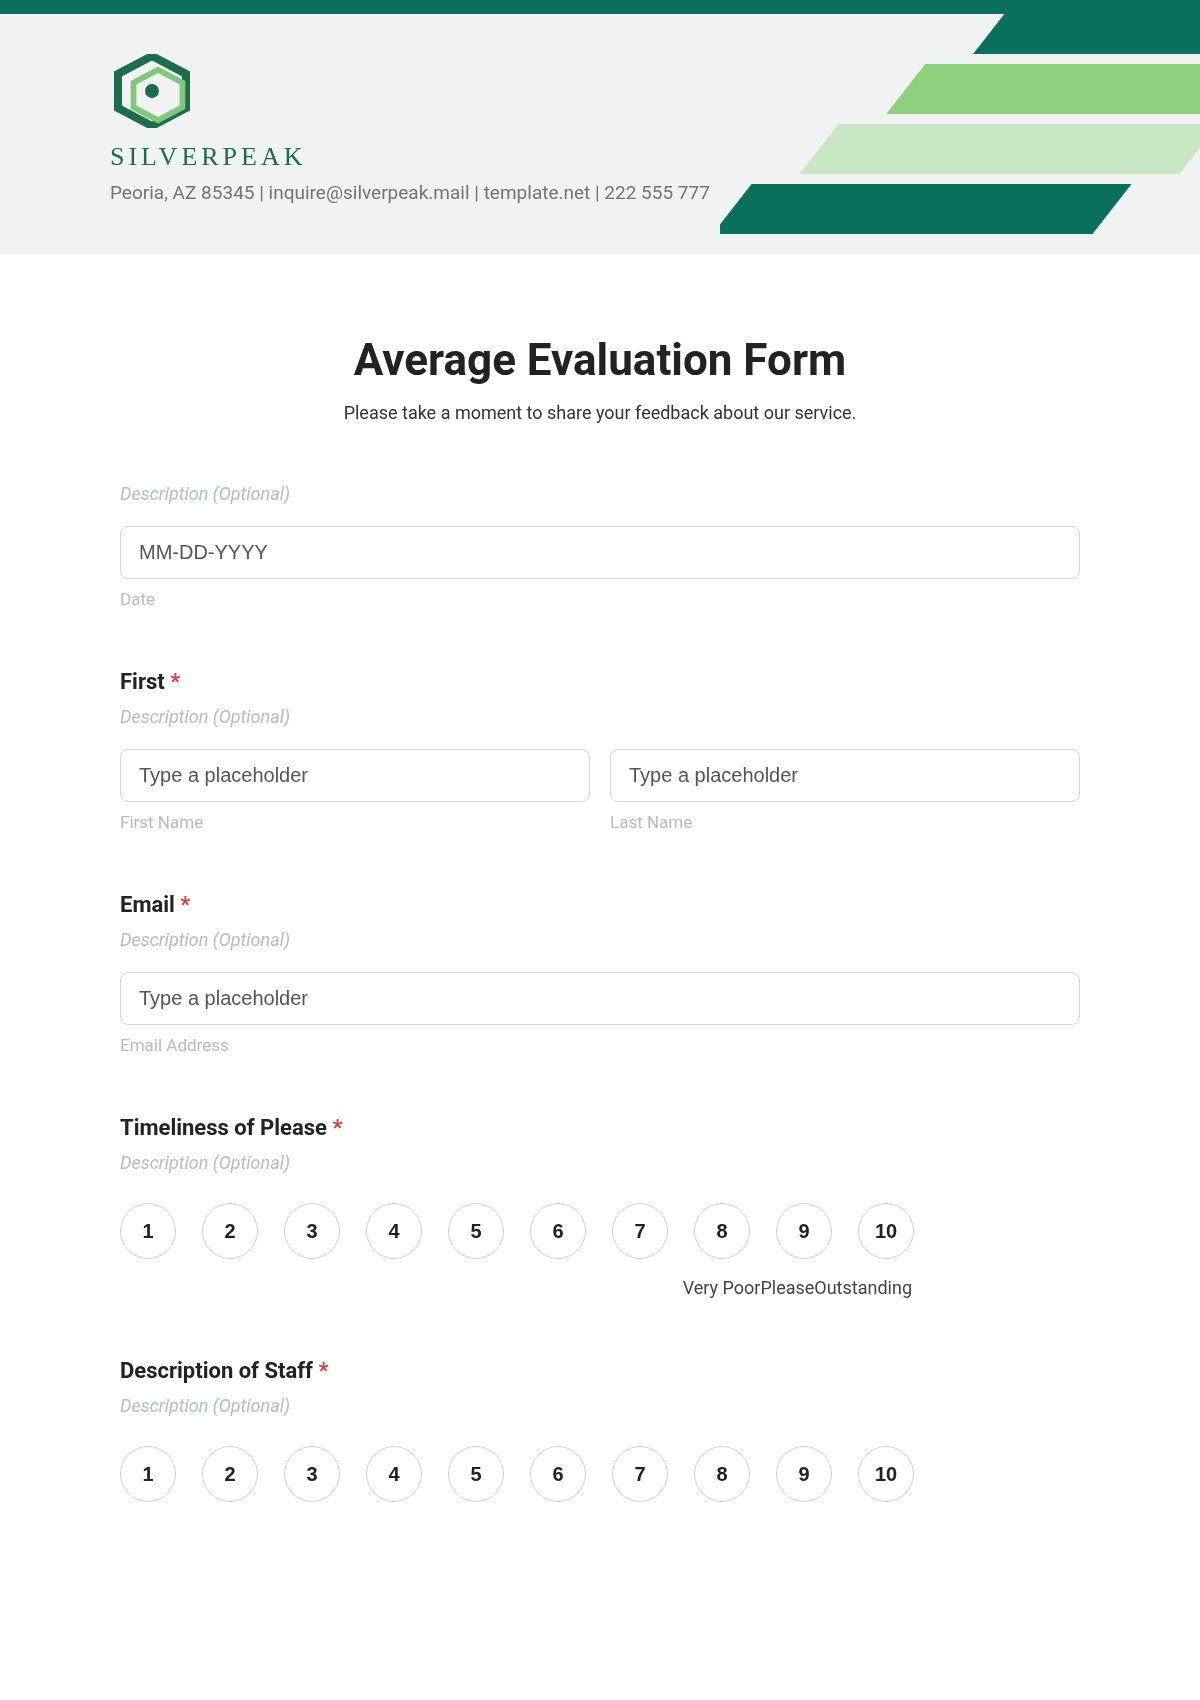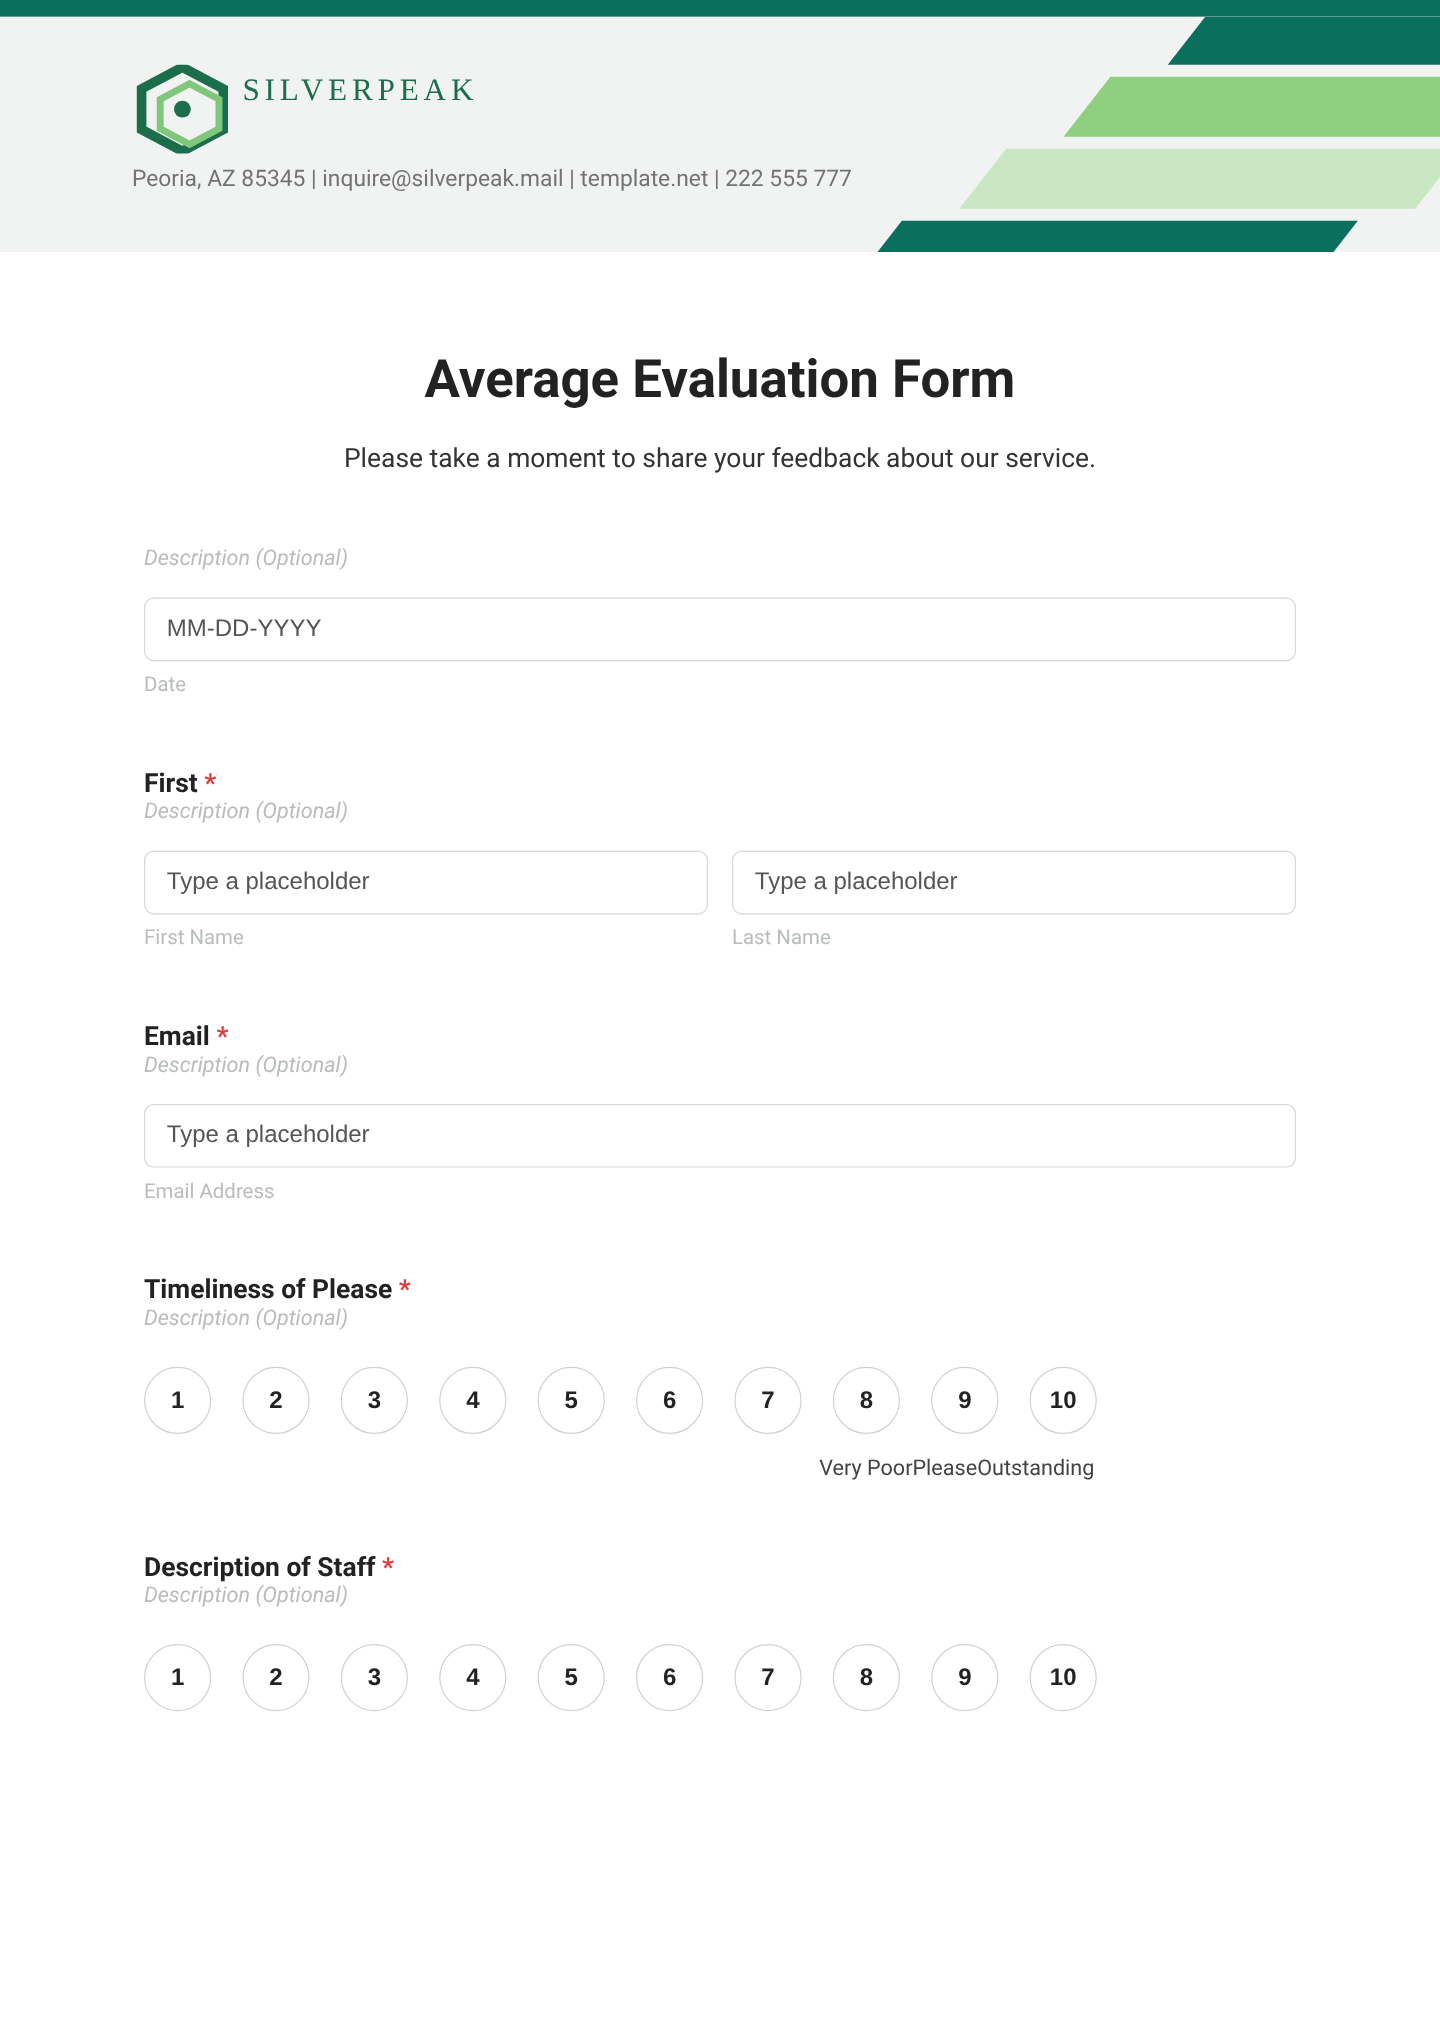--- a/index.html
+++ b/index.html
@@ -13,21 +13,21 @@
     height: 14px;
     background: #0b6f5e;
     width: 100%;
   }
   .header {
     background: #f1f3f2;
     position: relative;
     padding: 40px 110px 50px 110px;
     overflow: hidden;
   }
-  .logo-block { display:flex; flex-direction:row; gap:8px; }
+  .logo-block { display:flex; flex-direction:column; gap:8px; }
   .brand {
     font-family: Georgia, "Times New Roman", serif;
     letter-spacing: 4px;
     font-size: 26px;
     color: #1b6d4c;
     margin-top: 6px;
   }
   .contact-line {
     margin-top: 9px;
     color: #737373;
@@ -45,38 +45,38 @@
     padding: 80px 120px 40px 120px;
   }
   .title {
     text-align: center;
     font-size: 44px;
     font-weight: 700;
     color: #222;
   }
   .subtitle {
     text-align: center;
-    font-size: 22px;
+    font-size: 18px;
     color: #333;
-    margin-top: 28px;
+    margin-top: 16px;
   }
   .field {
     margin-top: 60px;
   }
   .field-label {
     font-size: 22px;
     font-weight: 700;
     color: #222;
   }
   .req { color: #e23b3b; font-weight:700; }
   .field-desc {
     font-size: 18px;
     color: #b8bcbb;
     font-style: italic;
-    margin-top: 0;
+    margin-top: 12px;
   }
   .input {
     width: 100%;
     border: 1px solid #d6d8d7;
     border-radius: 8px;
     padding: 14px 18px;
     font-size: 20px;
     color: #333;
     margin-top: 22px;
     background:#fff;

